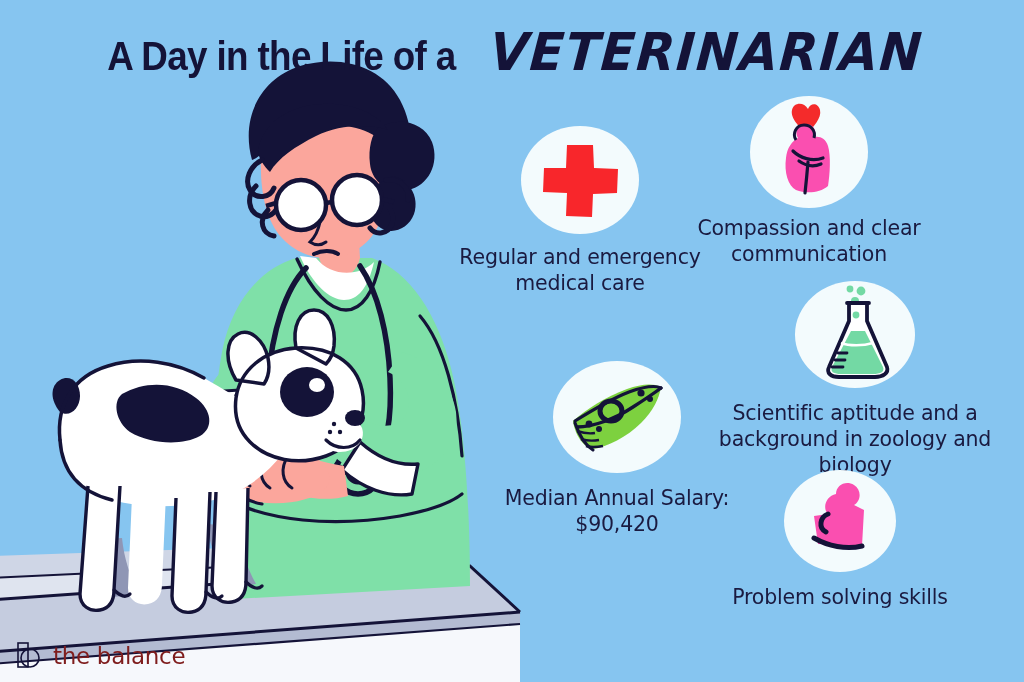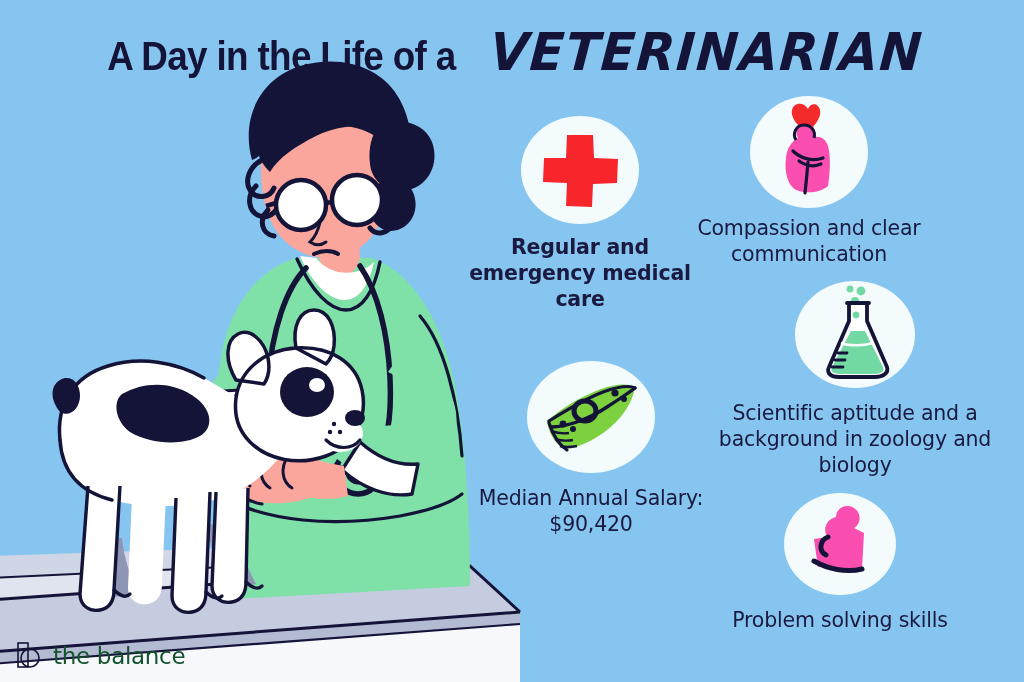--- a/index.html
+++ b/index.html
@@ -70,25 +70,25 @@
   }
   .fact-label {
     color: #1a1a40;
     font-family: "DejaVu Sans", "Liberation Sans", sans-serif;
     font-size: 20.5px;
     line-height: 1.28;
     letter-spacing: -0.2px;
     margin-top: 10px;
   }
 
-  #fact-medical  { left: 455px; top: 116px; width: 250px; font-weight: bold; }
-  #fact-salary   { left: 464px; top: 361px; width: 254px; }
+  #fact-medical  { left: 455px; top: 126px; width: 250px; }
+  #fact-salary   { left: 490px; top: 361px; width: 254px; }
   #fact-compassion { left: 650px; top: 96px;  width: 318px; text-align: center; }
   #fact-science  { left: 696px; top: 281px; width: 318px; }
-  #fact-problem  { left: 690px; top: 493px; width: 300px; }
+  #fact-problem  { left: 690px; top: 470px; width: 300px; }
 
   #fact-medical .fact-icon { width: 118px; height: 108px; }
   #fact-salary .fact-icon { width: 128px; height: 112px; }
   #fact-compassion .fact-icon { width: 118px; height: 112px; }
   #fact-science .fact-icon { width: 120px; height: 107px; }
   #fact-problem .fact-icon { width: 112px; height: 102px; }
 
   #fact-medical .fact-label { margin-top: 10px; }
   #fact-salary .fact-label { margin-top: 12px; }
   #fact-compassion .fact-label { margin-top: 7px; }
@@ -102,21 +102,21 @@
     position: absolute;
     left: 14px;
     top: 641px;
     display: flex;
     align-items: center;
     gap: 9px;
   }
   #brand-text {
     font-family: "DejaVu Sans", "Liberation Sans", sans-serif;
     font-size: 23px;
-    color: #14532d;
+    color: #7f1d1d;
     letter-spacing: -0.3px;
   }
 </style>
 </head>
 <body style="background: rgb(134, 197, 240);">
 
 <div id="infographic">
 
   <svg class="layer" viewBox="0 0 1024 682" xmlns="http://www.w3.org/2000/svg">
 

